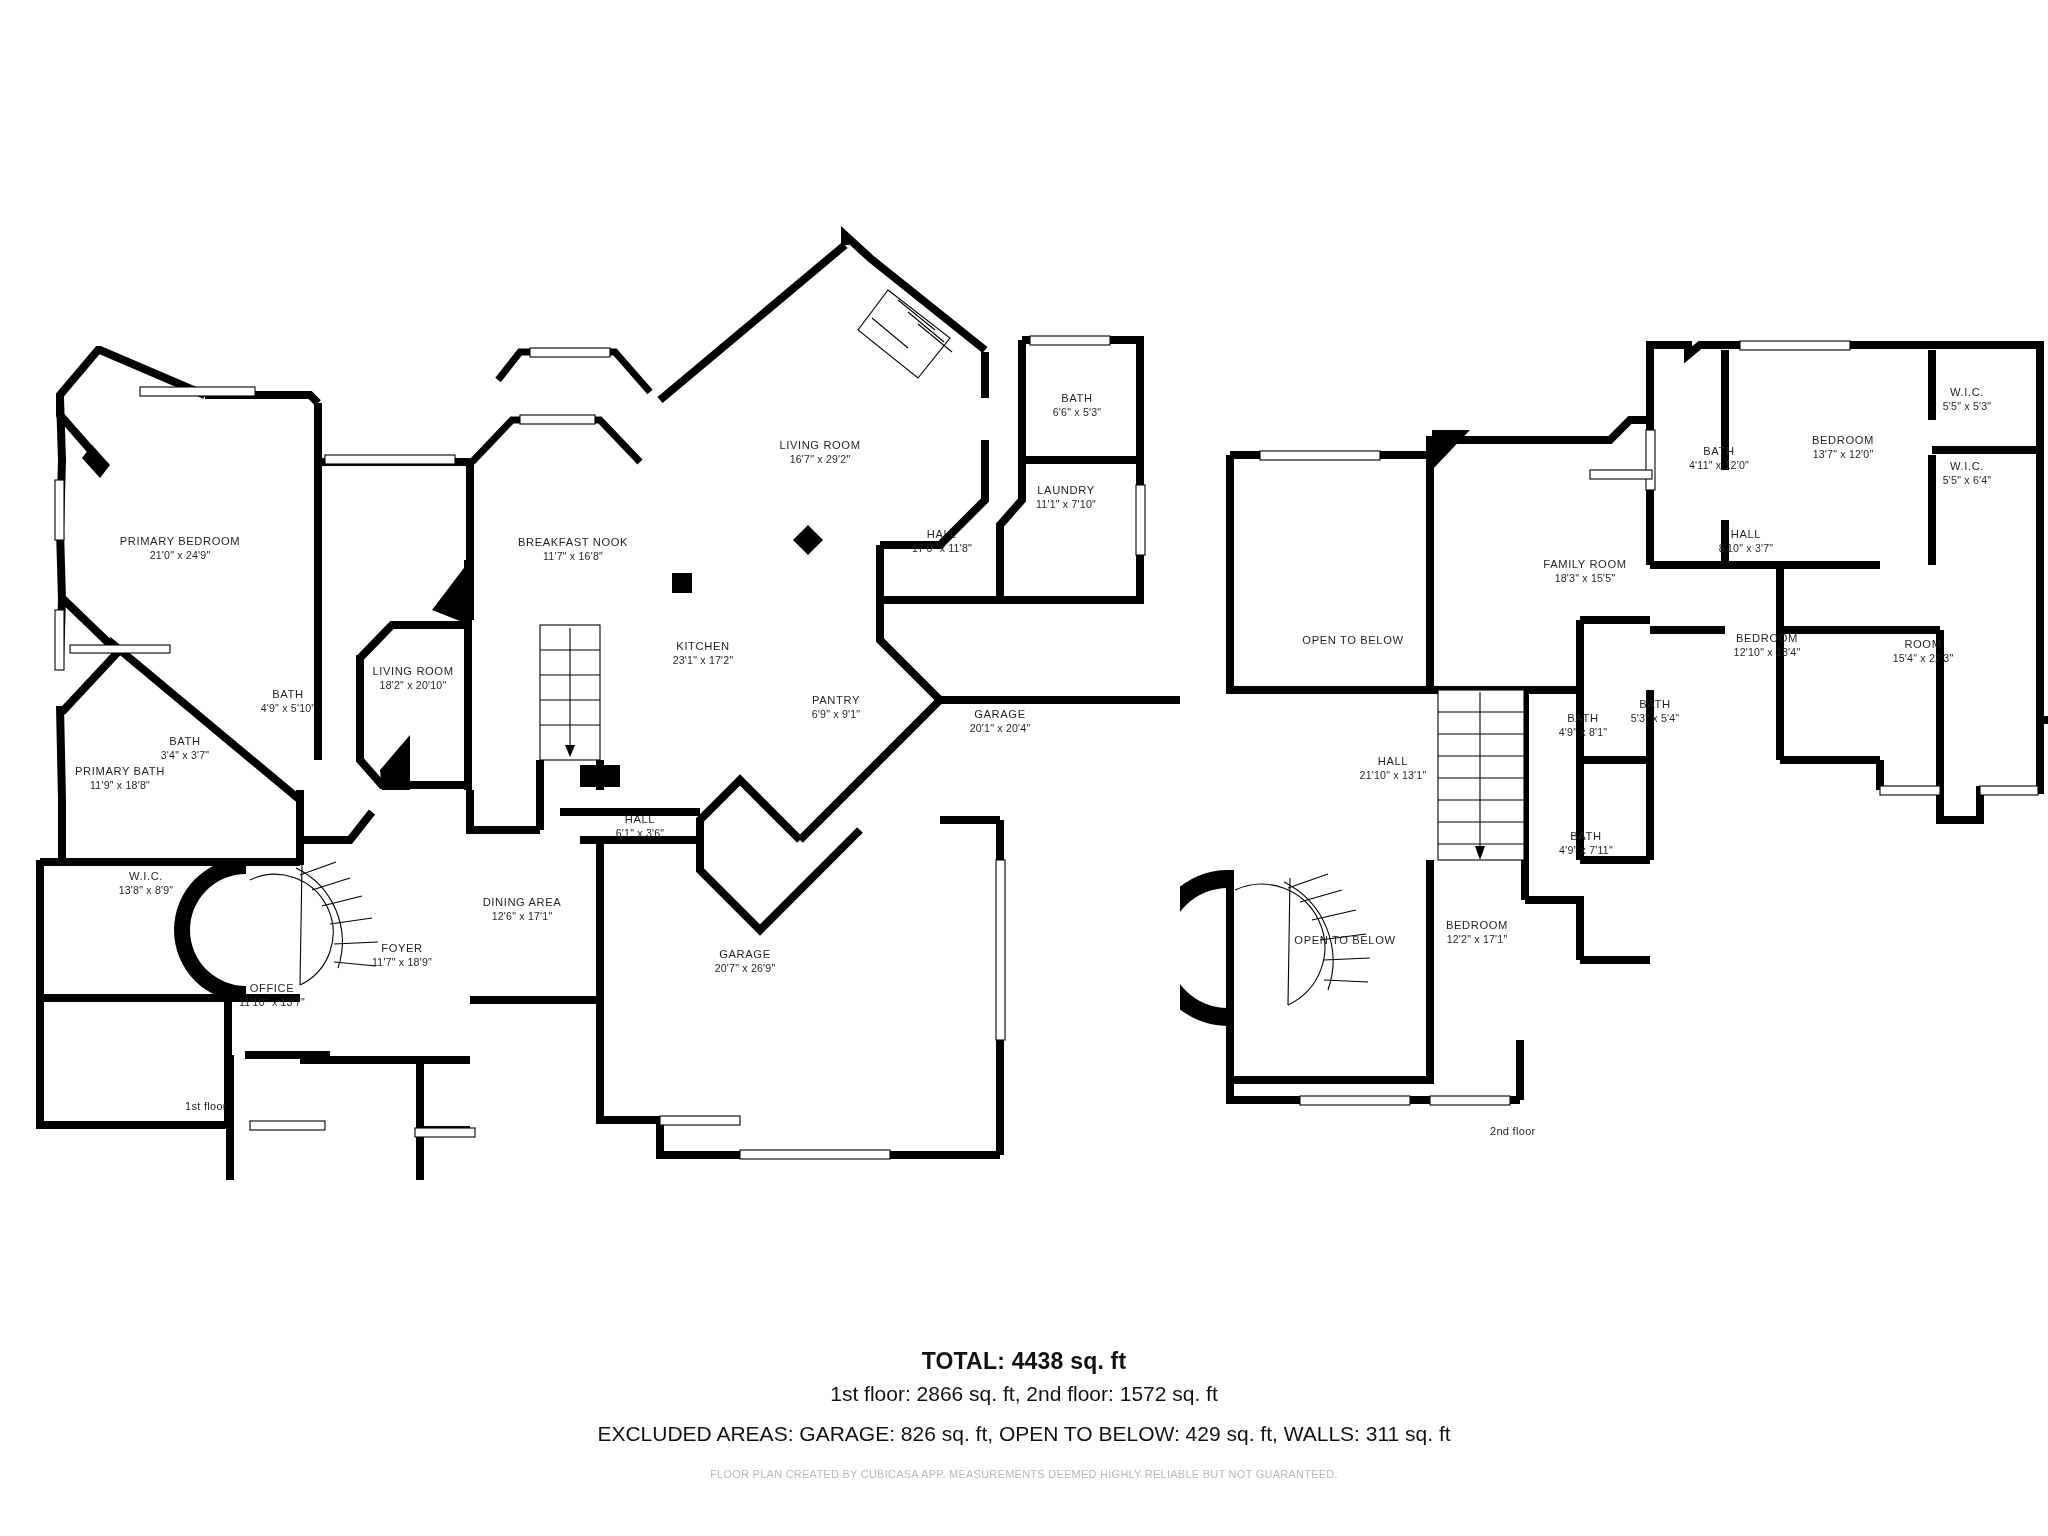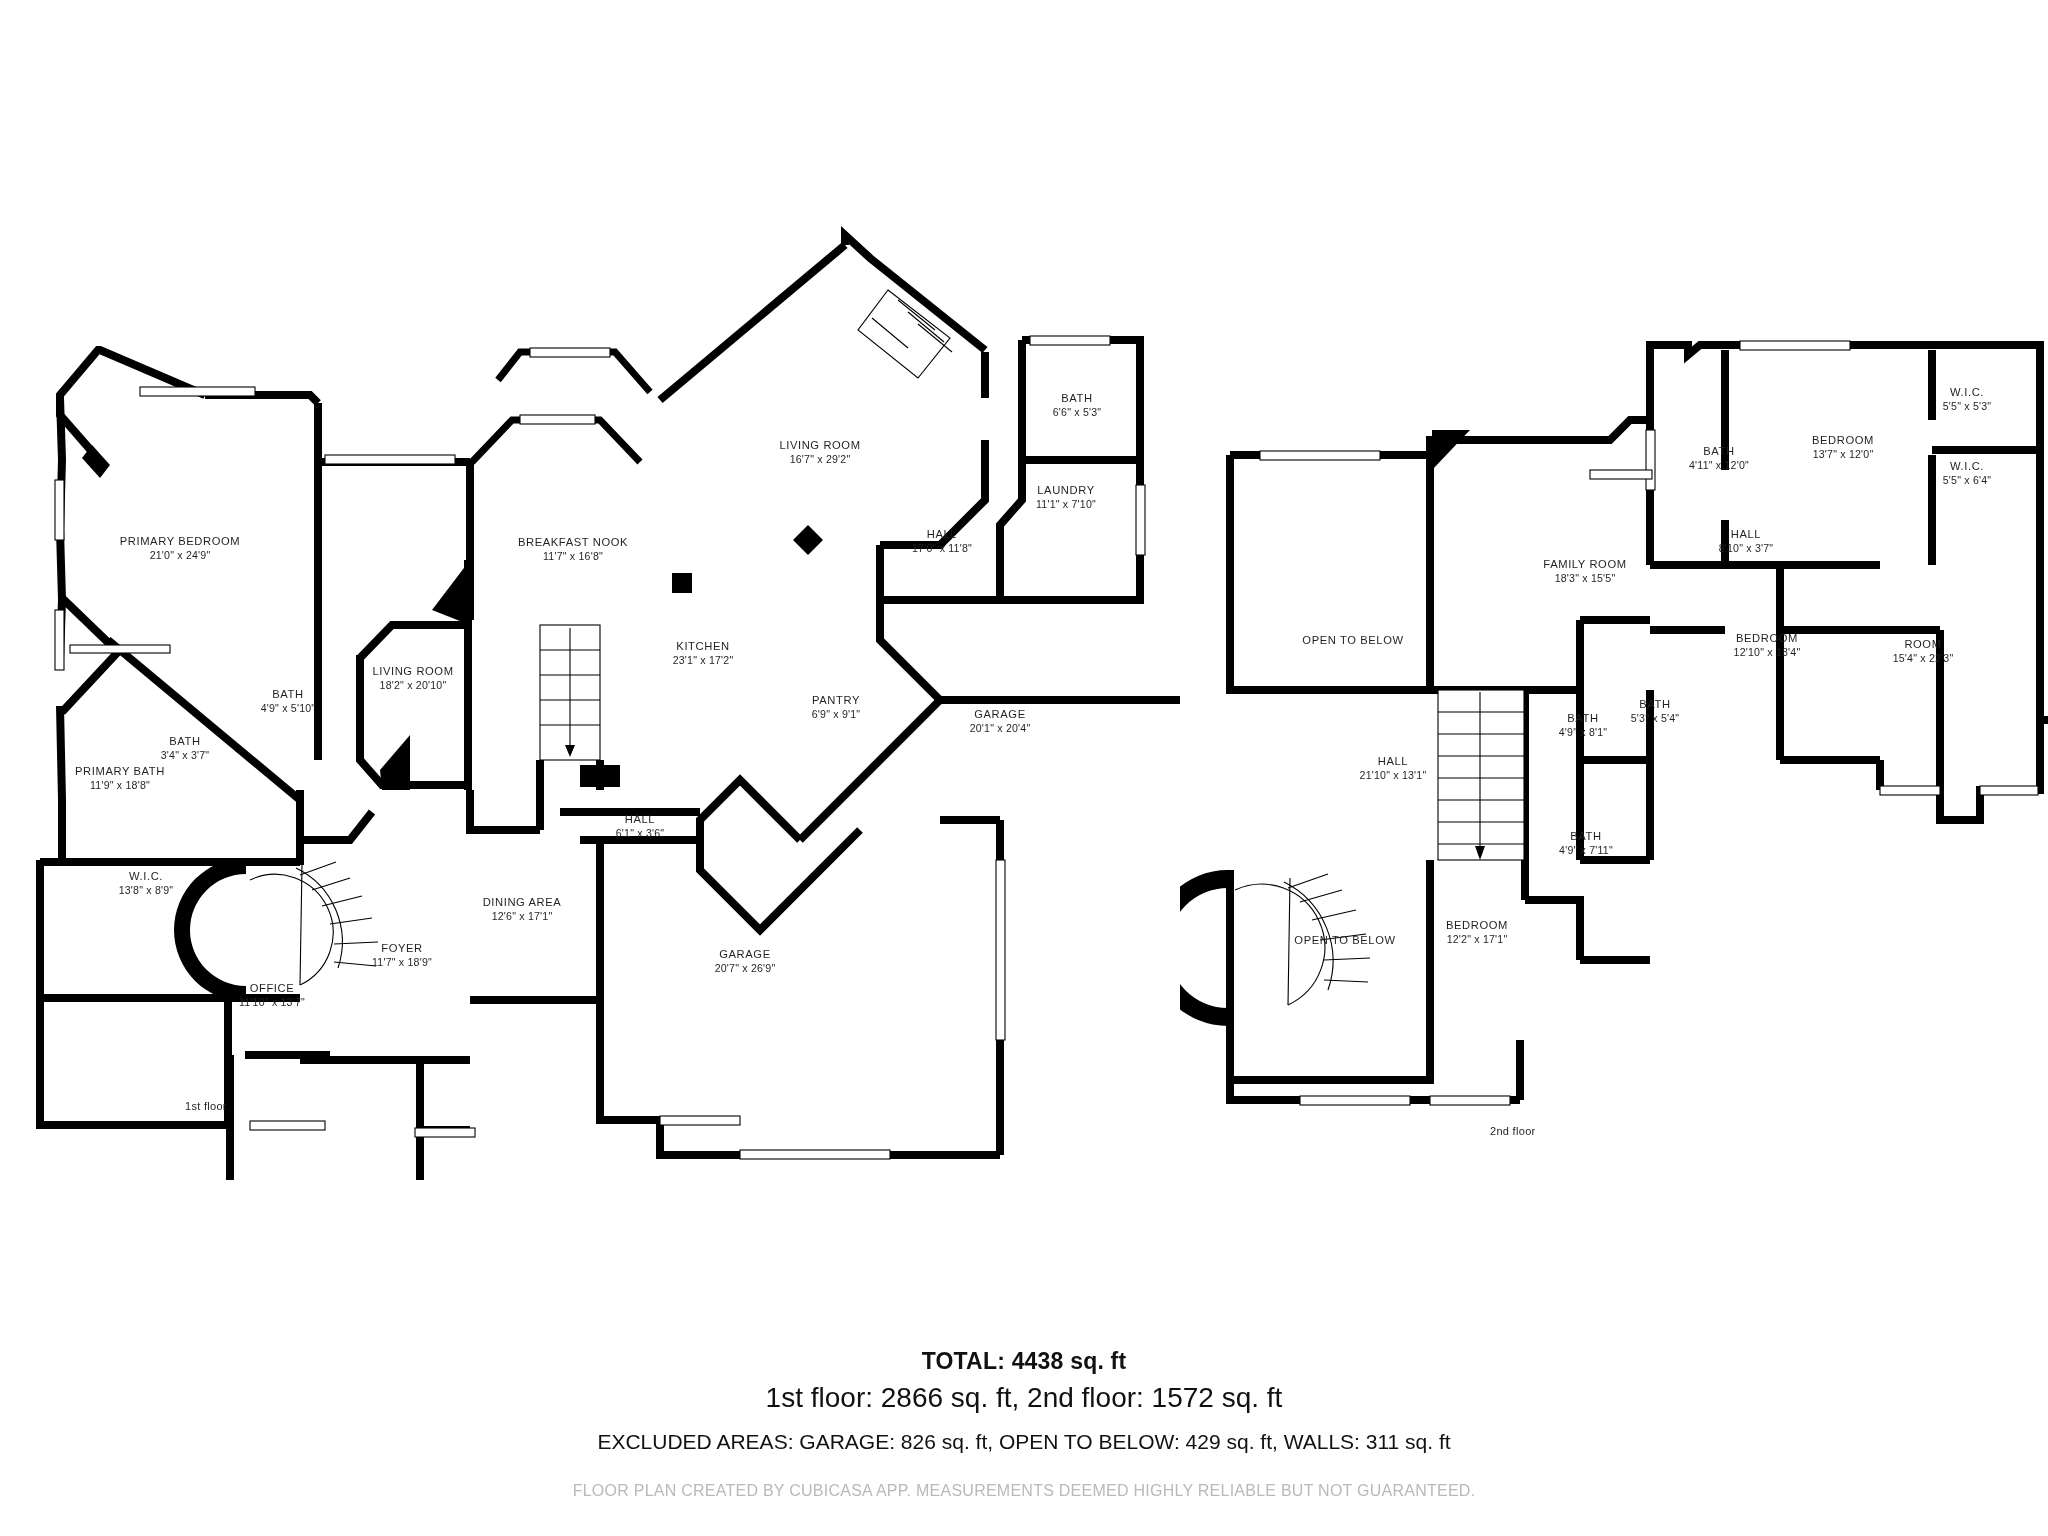--- a/index.html
+++ b/index.html
@@ -10,23 +10,23 @@
   .rname{font-size:11.2px;letter-spacing:0.6px;}
   .rdim{font-size:10.6px;letter-spacing:0.2px;}
   .floorcap{font-size:11px;fill:#231f20;letter-spacing:0.3px;text-anchor:start;}
   .wall{fill:#000;}
   .thinline{fill:none;stroke:#000;stroke-width:1.1;}
   .win{fill:#fff;stroke:#000;stroke-width:1.1;}
   .stair{fill:none;stroke:#000;stroke-width:1.1;}
   .hatch{fill:none;stroke:#000;stroke-width:1.1;}
   #footer{position:absolute;left:0;right:0;top:1348px;text-align:center;}
   #footer .total{font-size:23px;font-weight:bold;letter-spacing:0.2px;color:#111;}
-  #footer .floors{font-size:28px;margin-top:7px;color:#111;}
+  #footer .floors{font-size:21px;margin-top:7px;color:#111;}
   #footer .excluded{font-size:21px;margin-top:16px;color:#111;}
-  #footer .disclaim{font-size:16px;margin-top:28px;color:#b9b9b9;letter-spacing:0.25px;}
+  #footer .disclaim{font-size:11px;margin-top:22px;color:#b9b9b9;letter-spacing:0.25px;}
 </style>
 </head>
 <body>
 
 <div id="page">
 
   <svg class="plan-svg" id="svg-floor1" width="1180" height="1180" viewBox="0 0 1180 1180">
     <g>
 
       <path class="thinline" style="stroke-width:8" d="M 95,455 L 60,415 L 60,395 L 98,350 L 100,350 L 205,395

